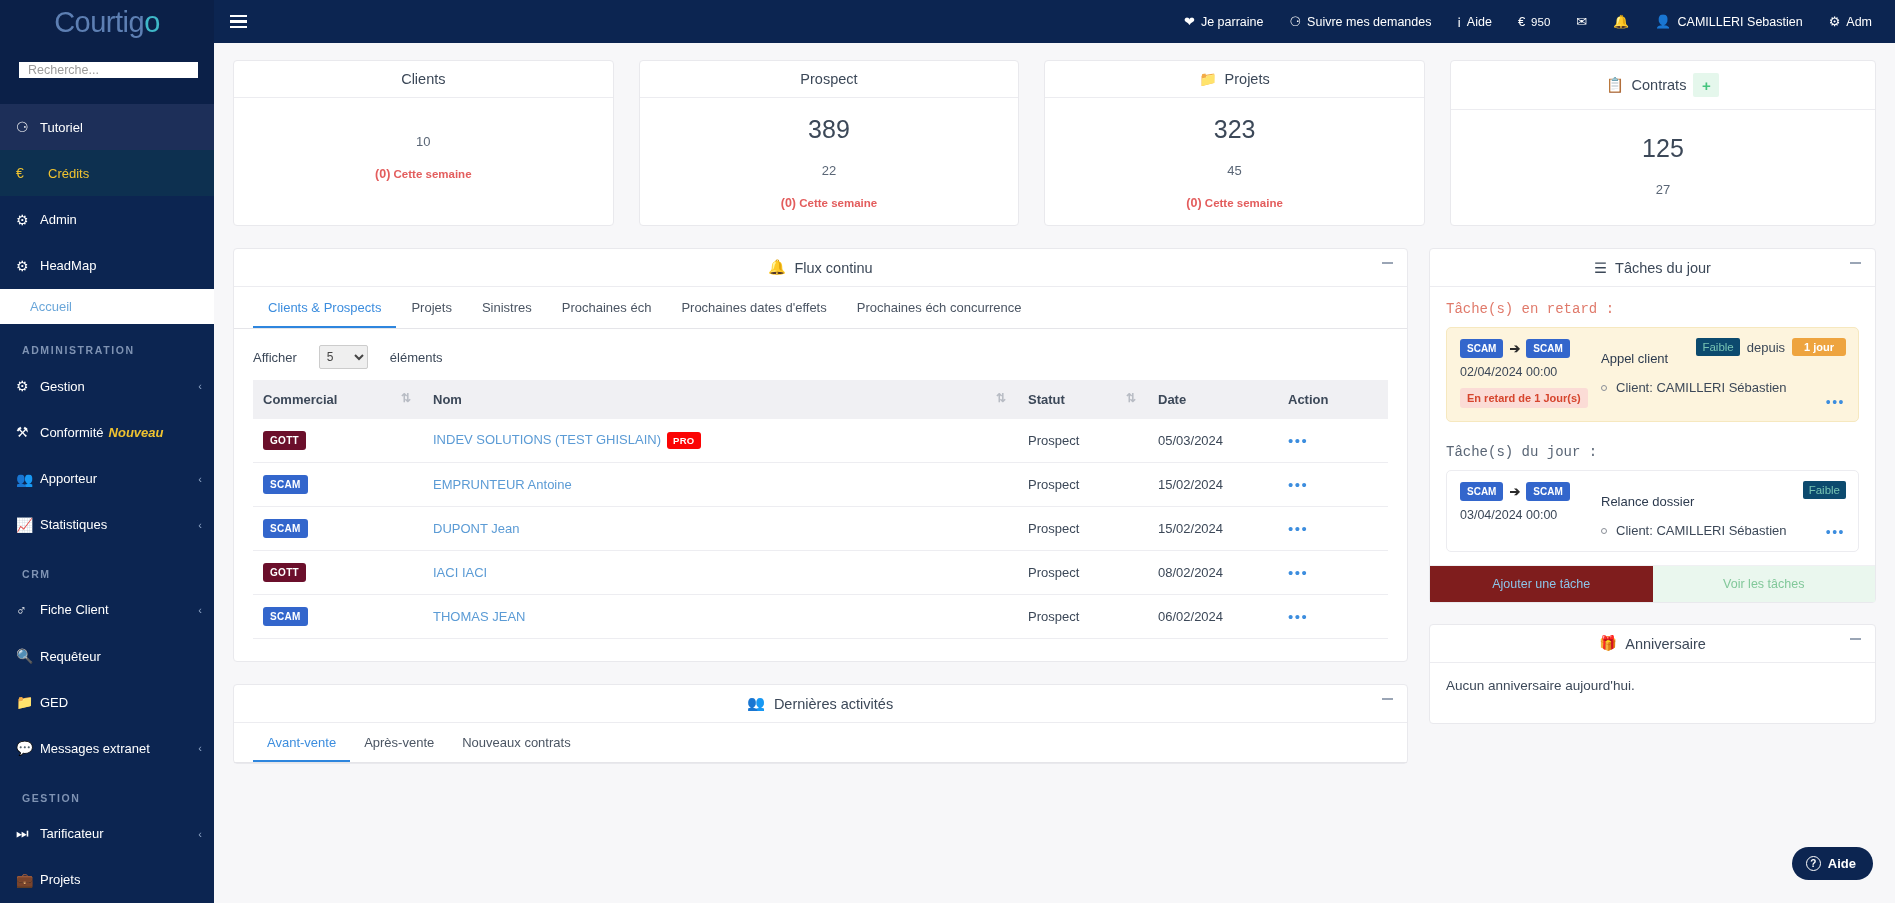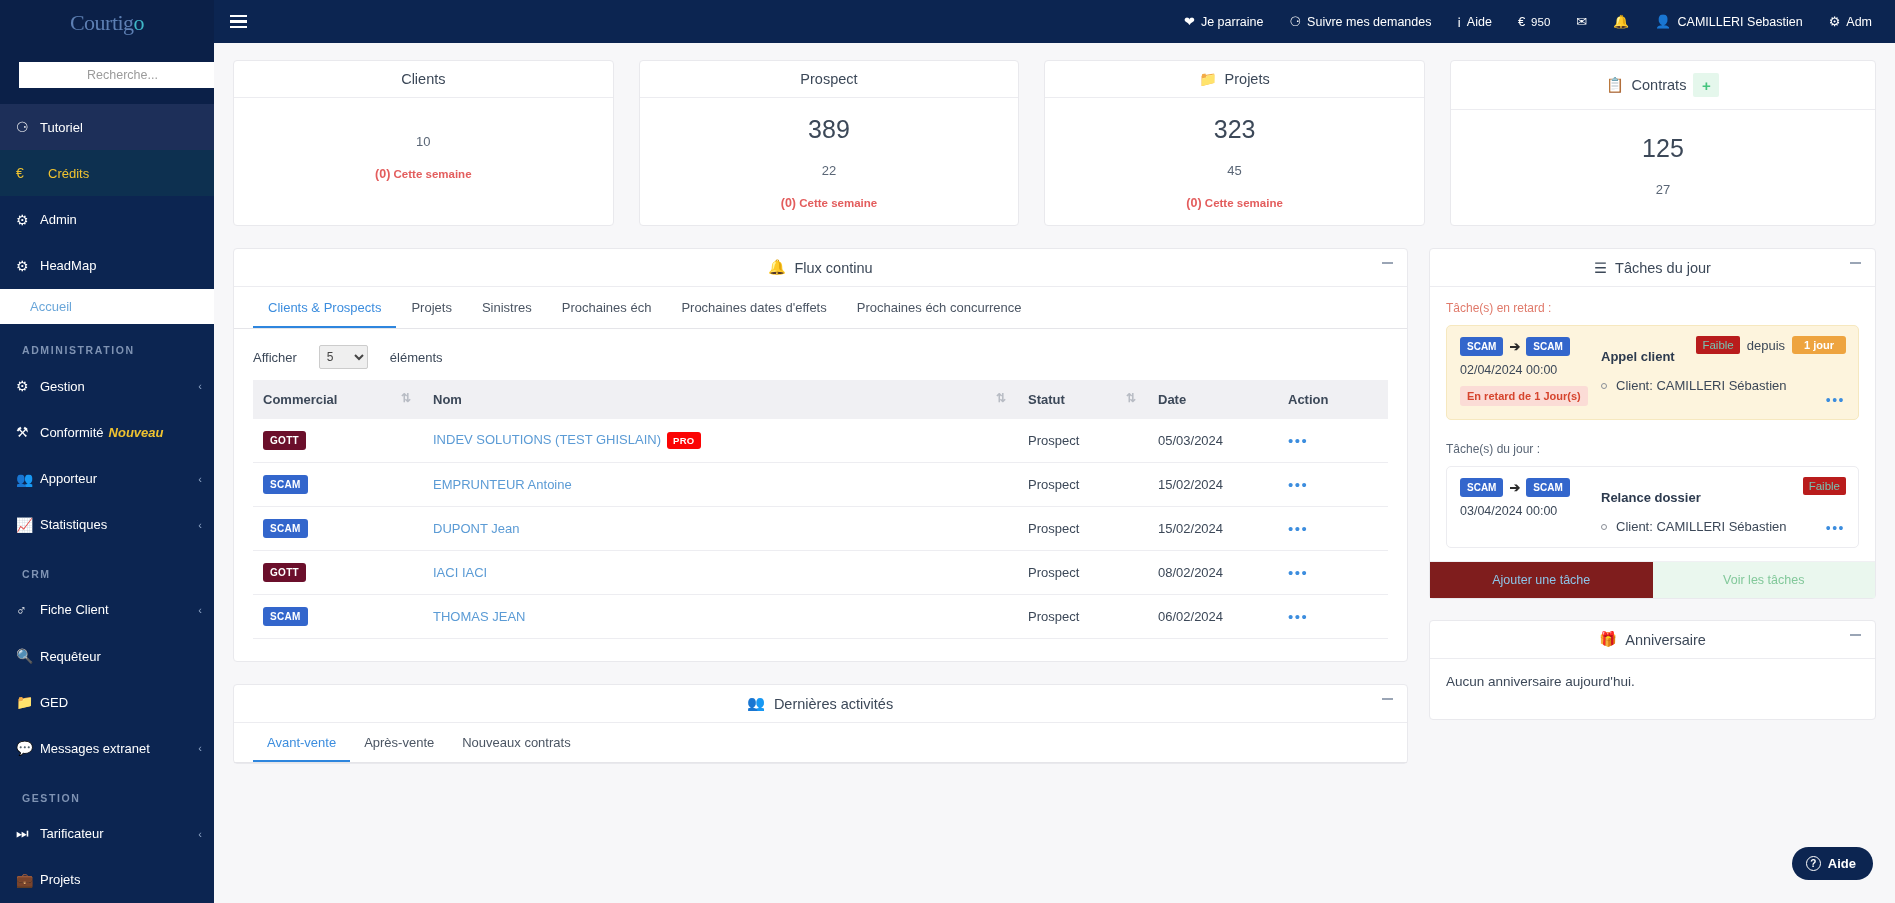--- a/index.html
+++ b/index.html
@@ -18,38 +18,37 @@
     display: flex; flex-direction: column;
     overflow: hidden;
     position: relative;
   }
   .brand {
     height: 50px;
     display: flex; align-items: center; justify-content: center;
     background: #0b2048;
   }
   .brand-text {
-    font-size: 22px; letter-spacing: -0.5px;
-    color: #5d7fb3; font-family: Liberation Serif, serif;
+    font-size: 29px; letter-spacing: -0.5px;
+    color: #5d7fb3; font-family: Liberation Sans, sans-serif;
     position: relative; top: -2px;
   }
   .brand-text .accent { color: #3fb8c8; }
   .search-wrap {
     padding: 13px 19px 16px 19px;
     background: #0b2048;
     display: flex;
   }
   .search-input {
-    flex: 1; height: 26px;
+    flex: 1; height: 16px;
     border: none; outline: none;
     background: #fff;
     font-size: 12.5px; color: #333;
-    padding: 0 23px;
+    padding: 0 9px;
     font-family: "Liberation Sans", sans-serif;
-    text-align: center;
   }
   .search-input::placeholder { color: #9b9b9b; }
   .search-btn {
     width: 34px; height: 26px;
     background: #9badc5; border: none; cursor: pointer;
   }
 
   .nav-item {
     display: flex; align-items: center;
     height: 47px;
@@ -206,21 +205,21 @@
   }
   .tag.gott { background: #6b0f2b; }
   .tag.scam { background: #3366cc; }
   .tag.pro  { background: #fb0404; margin-left: 6px; padding: 3px 6px; font-size: 9.5px; }
   .lnk { color: #5b9bd5; text-decoration: none; cursor: pointer; }
   .dots { color: #3c8dde; letter-spacing: 1.5px; font-size: 15px; cursor: pointer; }
   .table-wrap { padding: 0 19px 22px 19px; }
 
   
   .tasks-body { padding: 14px 16px 0 16px; }
-  .tasks-label { font-size: 12px; color: #e07a6b; margin-bottom: 10px; }
+  .tasks-label { font-size: 14px; color: #e07a6b; margin-bottom: 10px; font-family: Liberation Mono, monospace; }
   .tasks-label.grey { color: #5a6676; }
   .task-card {
     border-radius: 5px; border: 1px solid #eee;
     padding: 11px 13px 13px 13px;
     display: flex; position: relative;
     margin-bottom: 7px;
   }
   .task-card.late { background: #fdf4dd; border-color: #f6e8bf; }
   .task-card.today { background: #fff; border-color: #ececf0; }
   .task-left { width: 135px; min-width: 135px; }
@@ -228,25 +227,25 @@
   .chip { background: #3366cc; color: #fff; font-size: 10px; font-weight: bold; padding: 4px 7px; border-radius: 3px; }
   .arrow { color: #2b2b2b; font-size: 13px; font-weight: bold; }
   .task-date { font-size: 12.5px; color: #3c4858; margin-top: 7px; }
   .late-badge {
     display: inline-block; margin-top: 9px;
     background: #fbdcd6; color: #d6452e;
     font-size: 11px; font-weight: bold;
     padding: 4px 7px; border-radius: 3px;
   }
   .task-mid { flex: 1; padding-left: 6px; padding-top: 12px; }
-  .task-title { font-size: 13px; font-weight: bold; color: #2c3a4e; }
+  .task-title { font-size: 13px; font-weight: normal; color: #2c3a4e; }
   .task-client { font-size: 13px; color: #3c4858; margin-top: 14px; display: flex; gap: 9px; align-items: center; }
   .task-client .circ { width: 6px; height: 6px; border: 1px solid #8a8f98; border-radius: 50%; display:inline-block; }
   .task-right { position: absolute; right: 12px; top: 10px; display: flex; align-items: center; gap: 7px; }
-  .prio { background: #b91c1c; color: #76c3b3; font-size: 11.5px; padding: 3px 6px; border-radius: 2px; }
+  .prio { background: #0c4a6e; color: #76c3b3; font-size: 11.5px; padding: 3px 6px; border-radius: 2px; }
   .depuis { font-size: 13px; color: #3c4858; }
   .daybadge { background: #eea43f; color: #fff; font-size: 11px; font-weight: bold; padding: 3px 12px; border-radius: 3px; }
   .task-dots { position: absolute; right: 13px; bottom: 11px; color: #3c8dde; letter-spacing: 1.5px; font-size: 14px; cursor: pointer; }
 
   .task-actions { display: flex; margin-top: 13px; border-top: 1px solid #f0f0f3; }
   .task-action {
     flex: 1; text-align: center; padding: 11px 0;
     font-size: 12.5px; cursor: pointer;
   }
   .task-action.add { background: #7f1d1d; color: #8dc5e8; }

